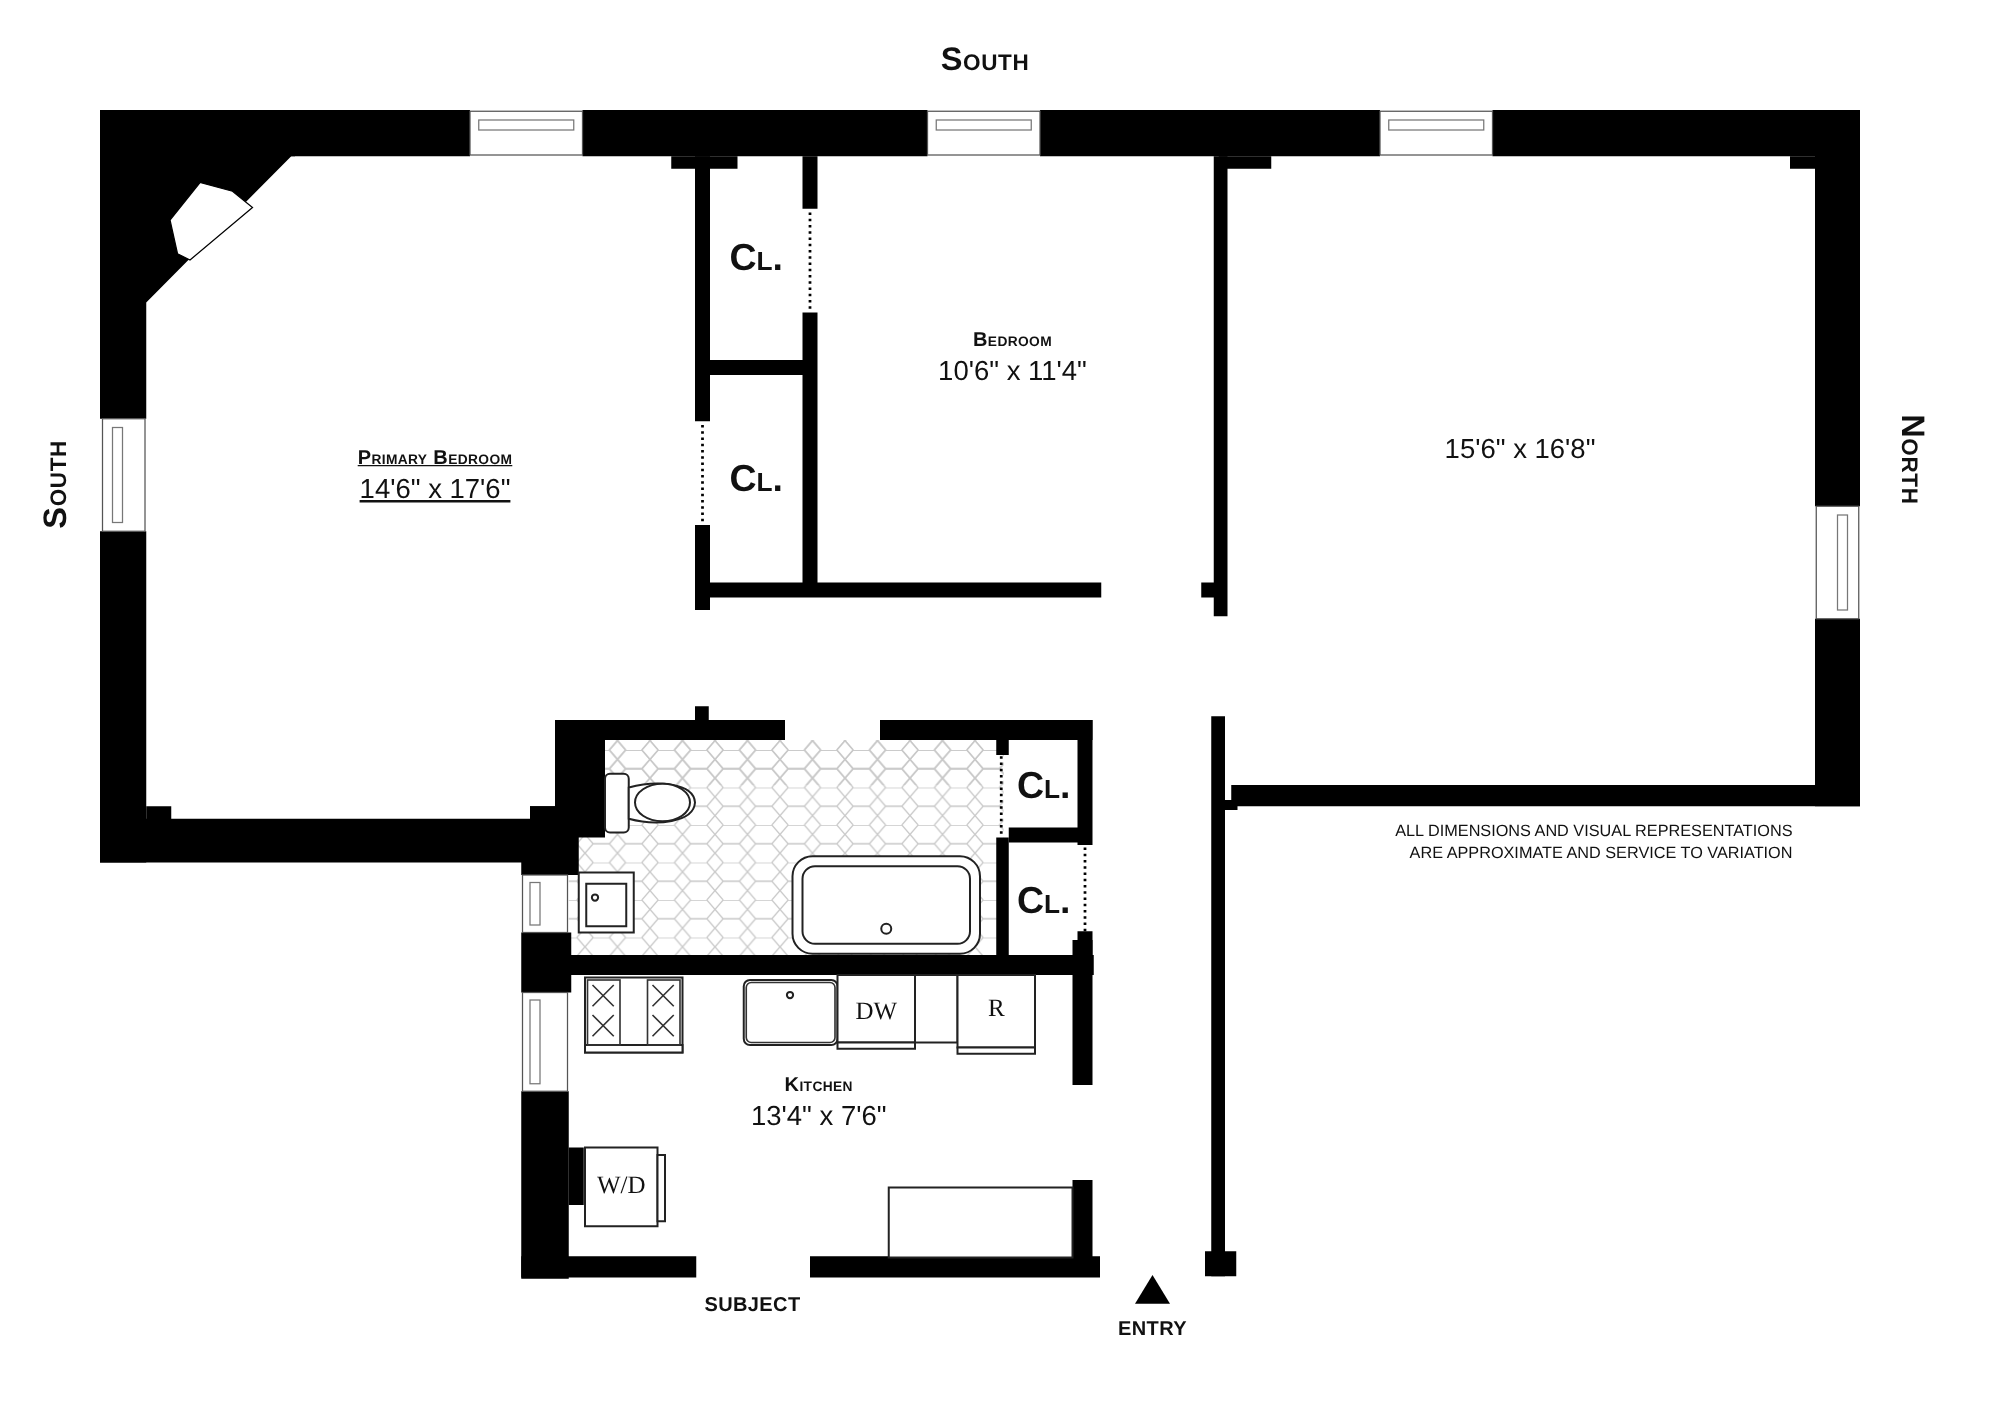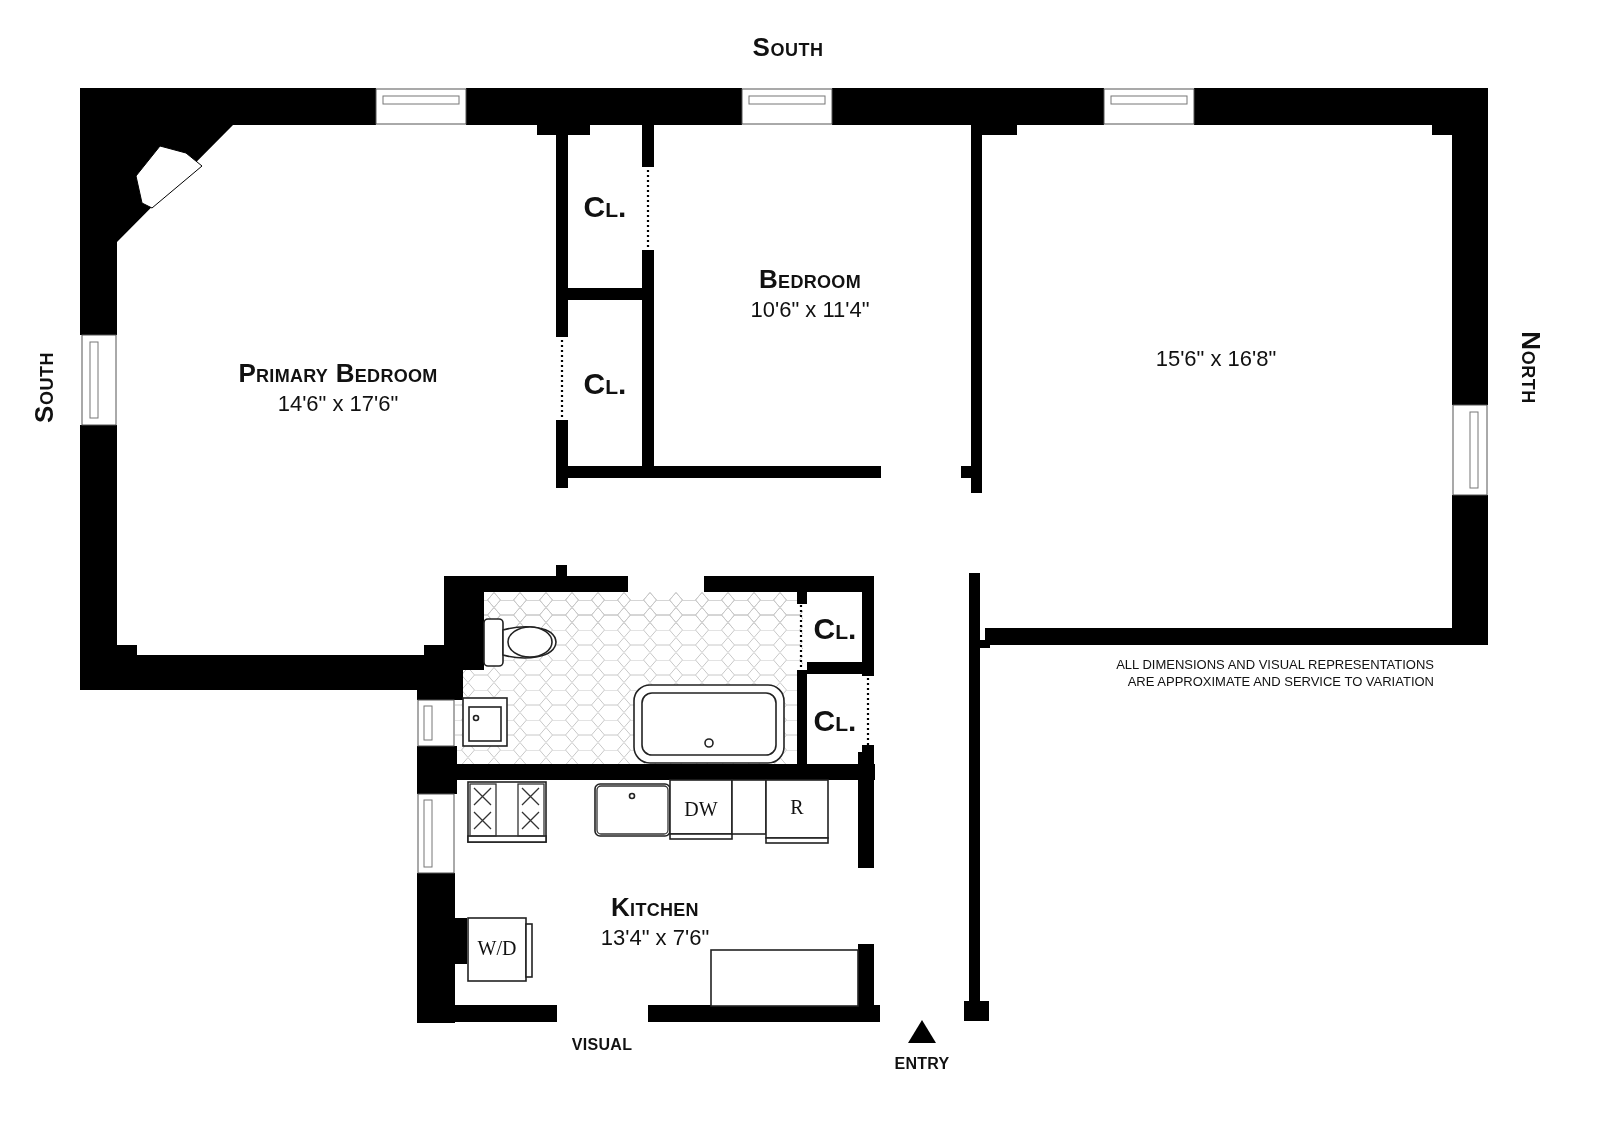--- a/index.html
+++ b/index.html
@@ -5,21 +5,21 @@
   html, body { margin:0; padding:0; background:#ffffff; }
   body { width:1600px; height:1139px; position:relative; overflow:hidden; font-family:"Liberation Sans", sans-serif; }
   svg { position:absolute; left:0; top:0; }
   .wall { fill:#000; }
   .win { fill:#fff; stroke:#555; stroke-width:1; }
   .winline { fill:none; stroke:#777; stroke-width:1; }
   .fix { fill:#fff; stroke:#222; stroke-width:1.6; }
   .thin { fill:none; stroke:#333; stroke-width:1.3; }
   .dots { stroke:#000; stroke-width:2.2; stroke-dasharray:2 3; fill:none; }
   .lbl { position:absolute; text-align:center; color:#111; white-space:nowrap; }
-  .room-name { font-weight:700; font-size:26px; font-variant:small-caps; letter-spacing:0.3px; }
+  .room-name { font-weight:700; font-size:16px; font-variant:small-caps; letter-spacing:0.3px; }
   .room-dim { font-size:22px; margin-top:2px; }
   .cl { font-weight:700; font-size:30px; font-variant:small-caps; }
   .compass { font-weight:700; font-size:26px; font-variant:small-caps; letter-spacing:0.5px; }
   .appl { font-size:20px;font-family:Liberation Serif, serif; }
   .small { font-size:13px; line-height:17px; }
   .tag { font-weight:700; font-size:16px; letter-spacing:0.3px; }
 </style>
 </head>
 <body>
 
@@ -175,47 +175,47 @@
 
   <rect class="fix" x="711" y="950" width="147" height="56"></rect>
 
   <polygon points="922,1020 908,1043 936,1043" fill="#000"></polygon>
 </svg>
 
 <div class="lbl compass" style="left:740px; top:32px; width:96px;">South</div>
 <div class="lbl compass" style="left:1470px; top:352px; width:120px; transform:rotate(90deg);">North</div>
 <div class="lbl compass" style="left:-16px; top:372px; width:120px; transform:rotate(-90deg);">South</div>
 
-<div class="lbl" style="left:188px; top:358px; width:300px;">
+<div class="lbl" style="left:198px; top:358px; width:300px;text-decoration:underline;">
   <div class="room-name">Primary Bedroom</div>
   <div class="room-dim">14'6" x 17'6"</div>
 </div>
 
 <div class="lbl" style="left:700px; top:264px; width:220px;">
   <div class="room-name">Bedroom</div>
   <div class="room-dim">10'6" x 11'4"</div>
 </div>
 
 <div class="lbl" style="left:1086px; top:344px; width:260px;">
   <div class="room-dim">15'6" x 16'8"</div>
 </div>
 
-<div class="lbl" style="left:555px; top:860px; width:200px;margin-top:32px;">
+<div class="lbl" style="left:555px; top:860px; width:200px;">
   <div class="room-name">Kitchen</div>
   <div class="room-dim">13'4" x 7'6"</div>
 </div>
 
 <div class="lbl cl" style="left:570px; top:190px; width:70px;">Cl.</div>
 <div class="lbl cl" style="left:570px; top:367px; width:70px;">Cl.</div>
 <div class="lbl cl" style="left:800px; top:612px; width:70px;">Cl.</div>
 <div class="lbl cl" style="left:800px; top:704px; width:70px;">Cl.</div>
 
 <div class="lbl appl" style="left:670px; top:798px; width:62px;">DW</div>
 <div class="lbl appl" style="left:766px; top:796px; width:62px;">R</div>
 <div class="lbl appl" style="left:468px; top:937px; width:58px;">W/D</div>
 
-<div class="lbl tag" style="left:552px; top:1036px; width:100px;">VISUAL</div>
+<div class="lbl tag" style="left:552px; top:1036px; width:100px;">SUBJECT</div>
 <div class="lbl tag" style="left:872px; top:1055px; width:100px;">ENTRY</div>
 
 <div class="lbl small" style="left:1040px; top:656px; width:394px;text-align:right;">
   <div>ALL DIMENSIONS AND VISUAL REPRESENTATIONS</div>
   <div>ARE APPROXIMATE AND SERVICE TO VARIATION</div>
 </div>
 
 </body></html>

